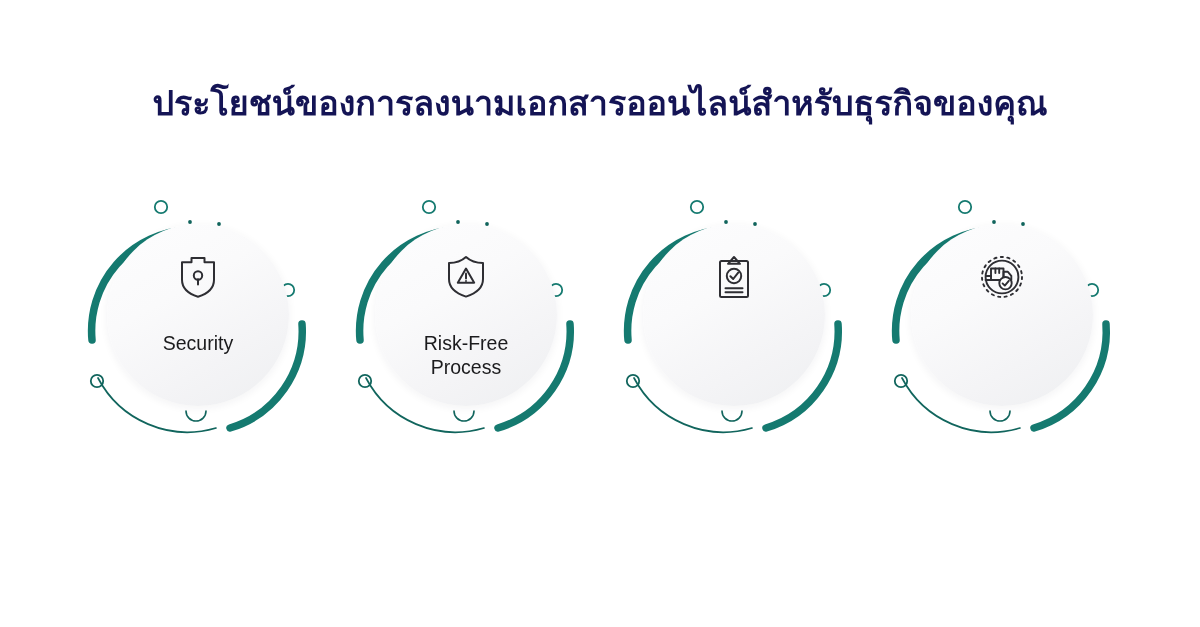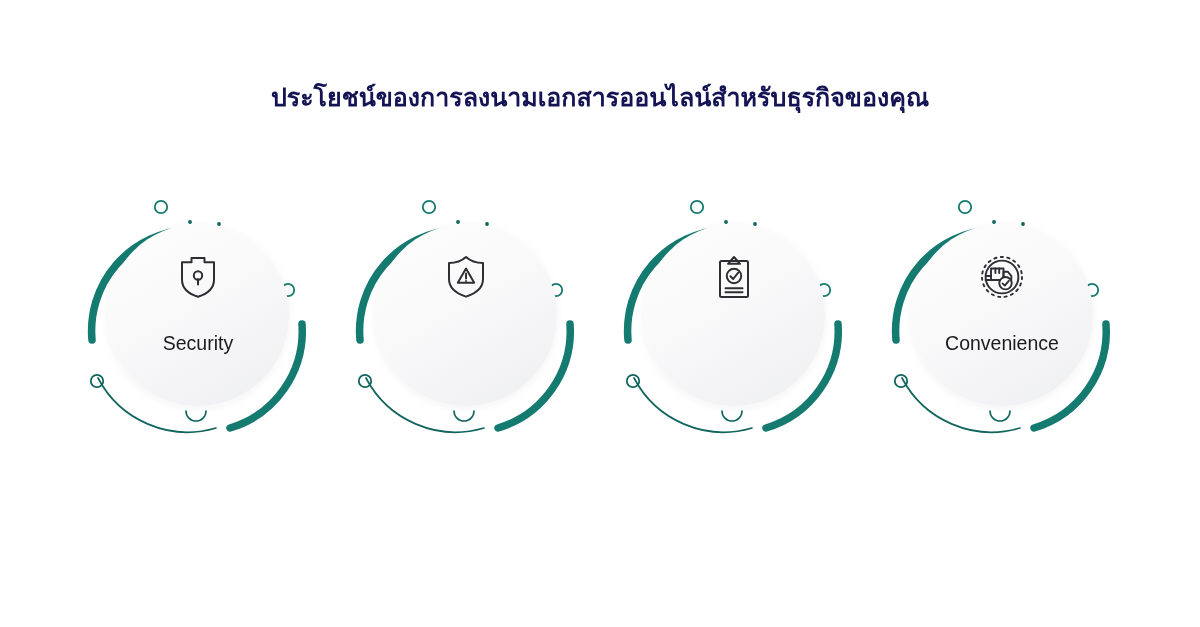--- a/index.html
+++ b/index.html
@@ -21,21 +21,21 @@
     height: 627px;
   }
 
   
   .title {
     position: absolute;
     left: 0;
     top: 82px;
     width: 1200px;
     text-align: center;
-    font-size: 25px;
+    font-size: 34px;
     font-weight: bold;
     letter-spacing: 0px;
     color: #141455;
     line-height: 1.25;
     white-space: nowrap;
   }
 
   
   .cards {
     position: absolute;
@@ -175,20 +175,24 @@
 
       <div class="icon-wrap">
         <svg width="42" height="46" viewBox="0 0 42 46" fill="none" stroke="#2e2e33" stroke-width="2" stroke-linecap="round" stroke-linejoin="round">
           <path d="M21 3 c4.6 4.2 10.2 6.0 17 6.0 v16.0 c0 8.7 -7.6 14.6 -17 17.6 c-9.4 -3.0 -17 -8.9 -17 -17.6 V9.0 c6.8 0 12.4 -1.8 17 -6.0 z"></path>
           <path d="M21 14.5 l8.2 14.2 h-16.4 z"></path>
           <path d="M21 19.6 v5.0"></path>
           <circle cx="21" cy="27.0" r="0.95" fill="#2e2e33" stroke="none"></circle>
         </svg>
       </div>
 
+      <div class="label">
+        <span class="ln">Risk-Free</span>
+        <span class="ln">Process</span>
+      </div>
     </div>
 
     <div class="card">
       <svg class="card-deco" viewBox="0 0 268 290">
         <path d="M 124 48 A 101 101 0 0 0 28 158" fill="none" stroke="#157a70" stroke-width="7.5" stroke-linecap="round"></path>
         <path d="M 238 142 A 101 101 0 0 1 166 246" fill="none" stroke="#157a70" stroke-width="7.5" stroke-linecap="round"></path>
         <path d="M 34 196 A 101 101 0 0 0 152 246" fill="none" stroke="#11655d" stroke-width="1.7" stroke-linecap="round"></path>
         <path d="M 122 229 A 10 10 0 0 0 142 229" fill="none" stroke="#11655d" stroke-width="1.6" stroke-linecap="round"></path>
         <circle cx="97" cy="25" r="6.2" fill="none" stroke="#157a70" stroke-width="1.8"></circle>
         <circle cx="224" cy="108" r="6.2" fill="none" stroke="#157a70" stroke-width="1.8"></circle>
@@ -239,19 +243,16 @@
           <path d="M24.5 17.8 h4.4 l3.4 4.0 v4.2 h-7.8 z"></path>
           <path d="M16.4 14.5 v4.6"></path>
           <path d="M20.2 14.5 v4.6"></path>
           <path d="M7.4 22.0 h4.6"></path>
           <path d="M6.6 26.0 h5.4"></path>
           <circle cx="26.5" cy="29.2" r="6.2" fill="#ffffff"></circle>
           <path d="M23.6 29.4 l2.2 2.2 l4.0 -4.8"></path>
         </svg>
       </div>
 
-      <div class="label">
-        <span class="ln">Convenience</span>
-      </div>
     </div>
 
   </div>
 </div>
 
 </body></html>

